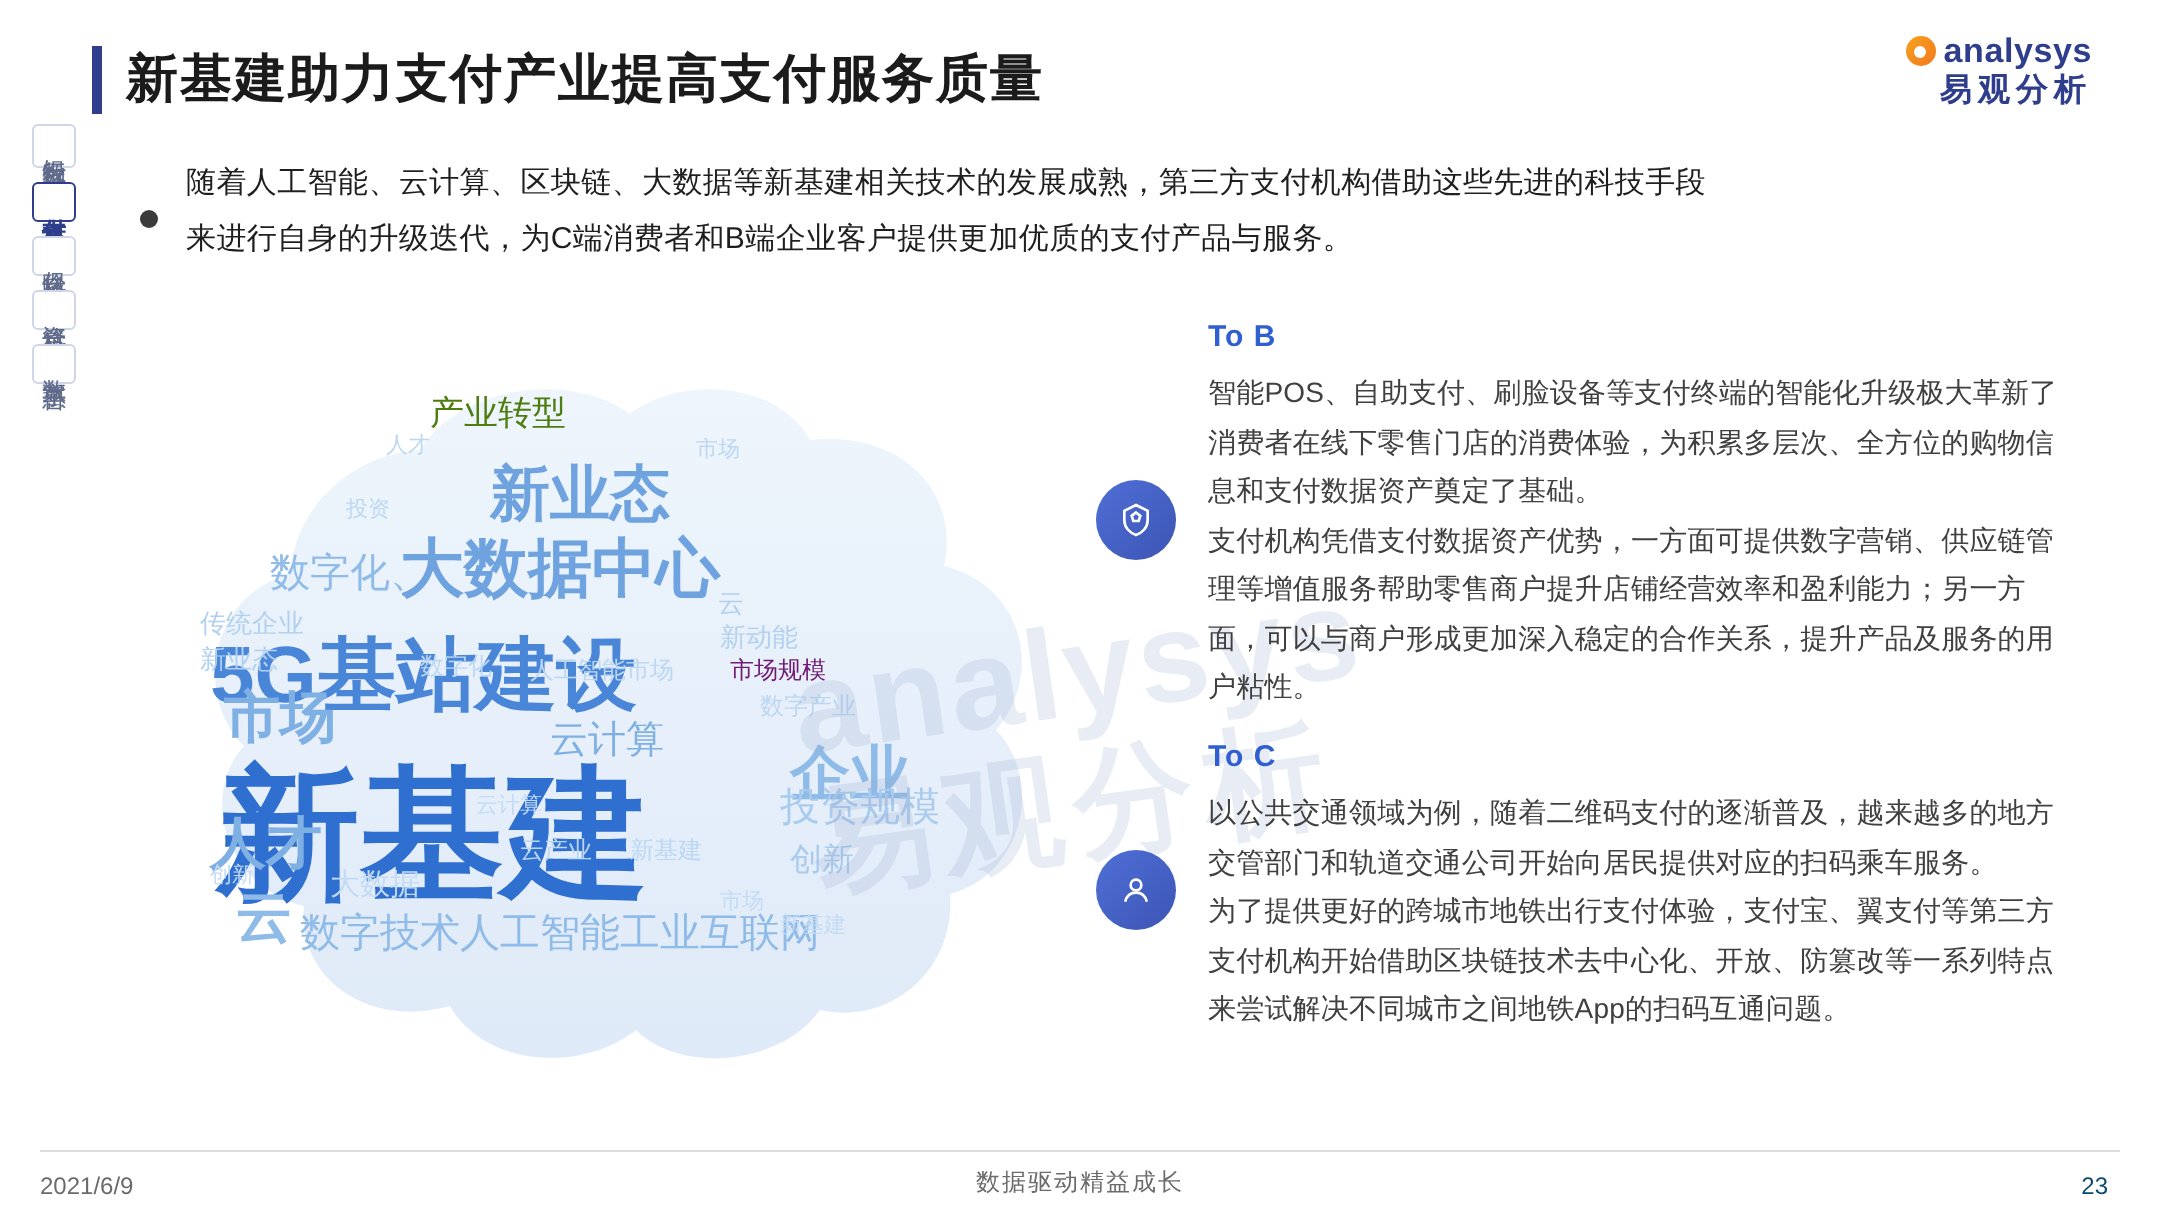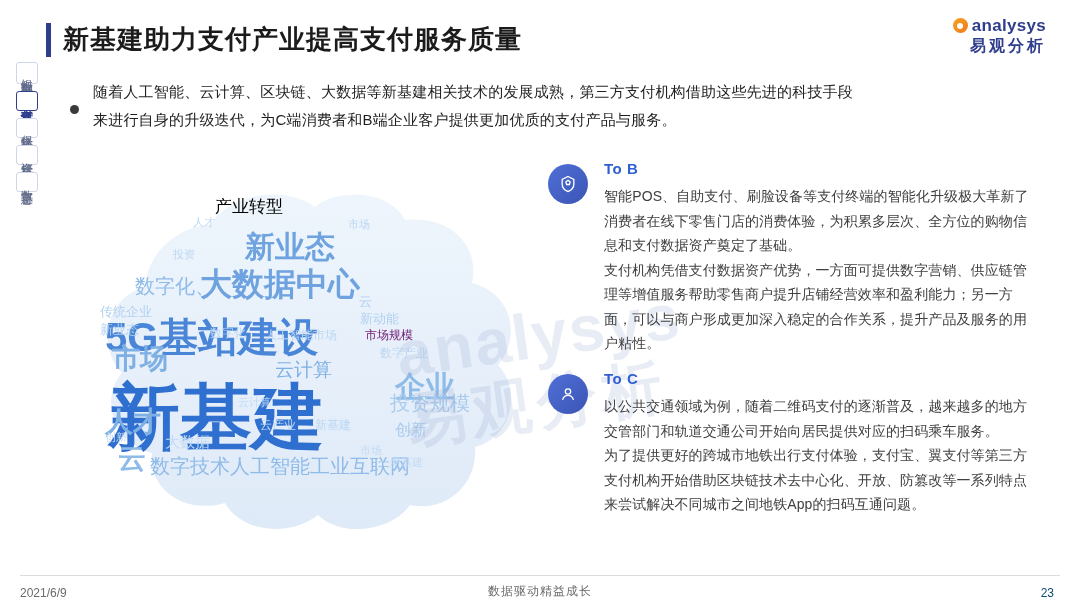--- a/index.html
+++ b/index.html
@@ -172,21 +172,21 @@
   }
   .watermark .wm2 {
     font-size: 60px;
     letter-spacing: 6px;
   }
 
   
   .block {
     position: absolute;
     display: flex;
-    align-items: flex-start;
+    align-items: center;
   }
   .block-b { left: 548px; top: 160px; width: 490px; }
   .block-c { left: 548px; top: 370px; width: 490px; }
 
   .circle-icon {
     width: 40px;
     height: 40px;
     border-radius: 50%;
     background: linear-gradient(135deg, #4f6fd6 0%, #3c55b5 100%);
     flex: none;
@@ -295,21 +295,21 @@
       <span class="wc" style="left: 48px; top: 185px; font-size: 72px; color: rgb(47, 111, 208); font-weight: bold; opacity: 1;">新基建</span>
       <span class="wc" style="left: 45px; top: 125px; font-size: 40px; color: rgb(74, 134, 216); font-weight: bold; opacity: 1;">5G基站建设</span>
       <span class="wc" style="left: 140px; top: 78px; font-size: 32px; color: rgb(111, 163, 224); font-weight: bold; opacity: 1;">大数据中心</span>
       <span class="wc" style="left: 185px; top: 42px; font-size: 30px; color: rgb(111, 163, 224); font-weight: bold; opacity: 1;">新业态</span>
       <span class="wc" style="left: 215px; top: 172px; font-size: 19px; color: rgb(127, 176, 228); font-weight: normal; opacity: 1;">云计算</span>
       <span class="wc" style="left: 335px; top: 182px; font-size: 30px; color: rgb(143, 187, 232); font-weight: bold; opacity: 1;">企业</span>
       <span class="wc" style="left: 52px; top: 155px; font-size: 28px; color: rgb(127, 176, 228); font-weight: bold; opacity: 1;">市场</span>
       <span class="wc" style="left: 45px; top: 218px; font-size: 28px; color: rgb(127, 176, 228); font-weight: bold; opacity: 1;">人才</span>
       <span class="wc" style="left: 58px; top: 255px; font-size: 28px; color: rgb(143, 187, 232); font-weight: bold; opacity: 1;">云</span>
       <span class="wc" style="left: 75px; top: 88px; font-size: 20px; color: rgb(143, 187, 232); font-weight: normal; opacity: 1;">数字化、</span>
-      <span class="wc" style="left: 155px; top: 10px; font-size: 17px; color: #000000; font-weight: normal; opacity: 1;">产业转型</span>
+      <span class="wc" style="left: 155px; top: 10px; font-size: 17px; color: #4d7c0f; font-weight: normal; opacity: 1;">产业转型</span>
       <span class="wc" style="left: 133px; top: 30px; font-size: 11px; color: rgb(188, 215, 242); font-weight: normal; opacity: 1;">人才</span>
       <span class="wc" style="left: 288px; top: 32px; font-size: 11px; color: rgb(188, 215, 242); font-weight: normal; opacity: 1;">市场</span>
       <span class="wc" style="left: 113px; top: 62px; font-size: 11px; color: rgb(188, 215, 242); font-weight: normal; opacity: 1;">投资</span>
       <span class="wc" style="left: 299px; top: 108px; font-size: 13px; color: rgb(178, 209, 240); font-weight: normal; opacity: 1;">云</span>
       <span class="wc" style="left: 40px; top: 118px; font-size: 13px; color: rgb(178, 209, 240); font-weight: normal; opacity: 1;">传统企业</span>
       <span class="wc" style="left: 40px; top: 136px; font-size: 13px; color: rgb(178, 209, 240); font-weight: normal; opacity: 1;">新业态</span>
       <span class="wc" style="left: 300px; top: 125px; font-size: 13px; color: rgb(178, 209, 240); font-weight: normal; opacity: 1;">新动能</span>
       <span class="wc" style="left: 150px; top: 140px; font-size: 12px; color: rgb(188, 215, 242); font-weight: normal; opacity: 1;">数字化</span>
       <span class="wc" style="left: 205px; top: 142px; font-size: 12px; color: rgb(188, 215, 242); font-weight: normal; opacity: 1;">人工智能市场</span>
       <span class="wc" style="left: 305px; top: 142px; font-size: 12px; color: #701a75; font-weight: normal; opacity: 1;">市场规模</span>

